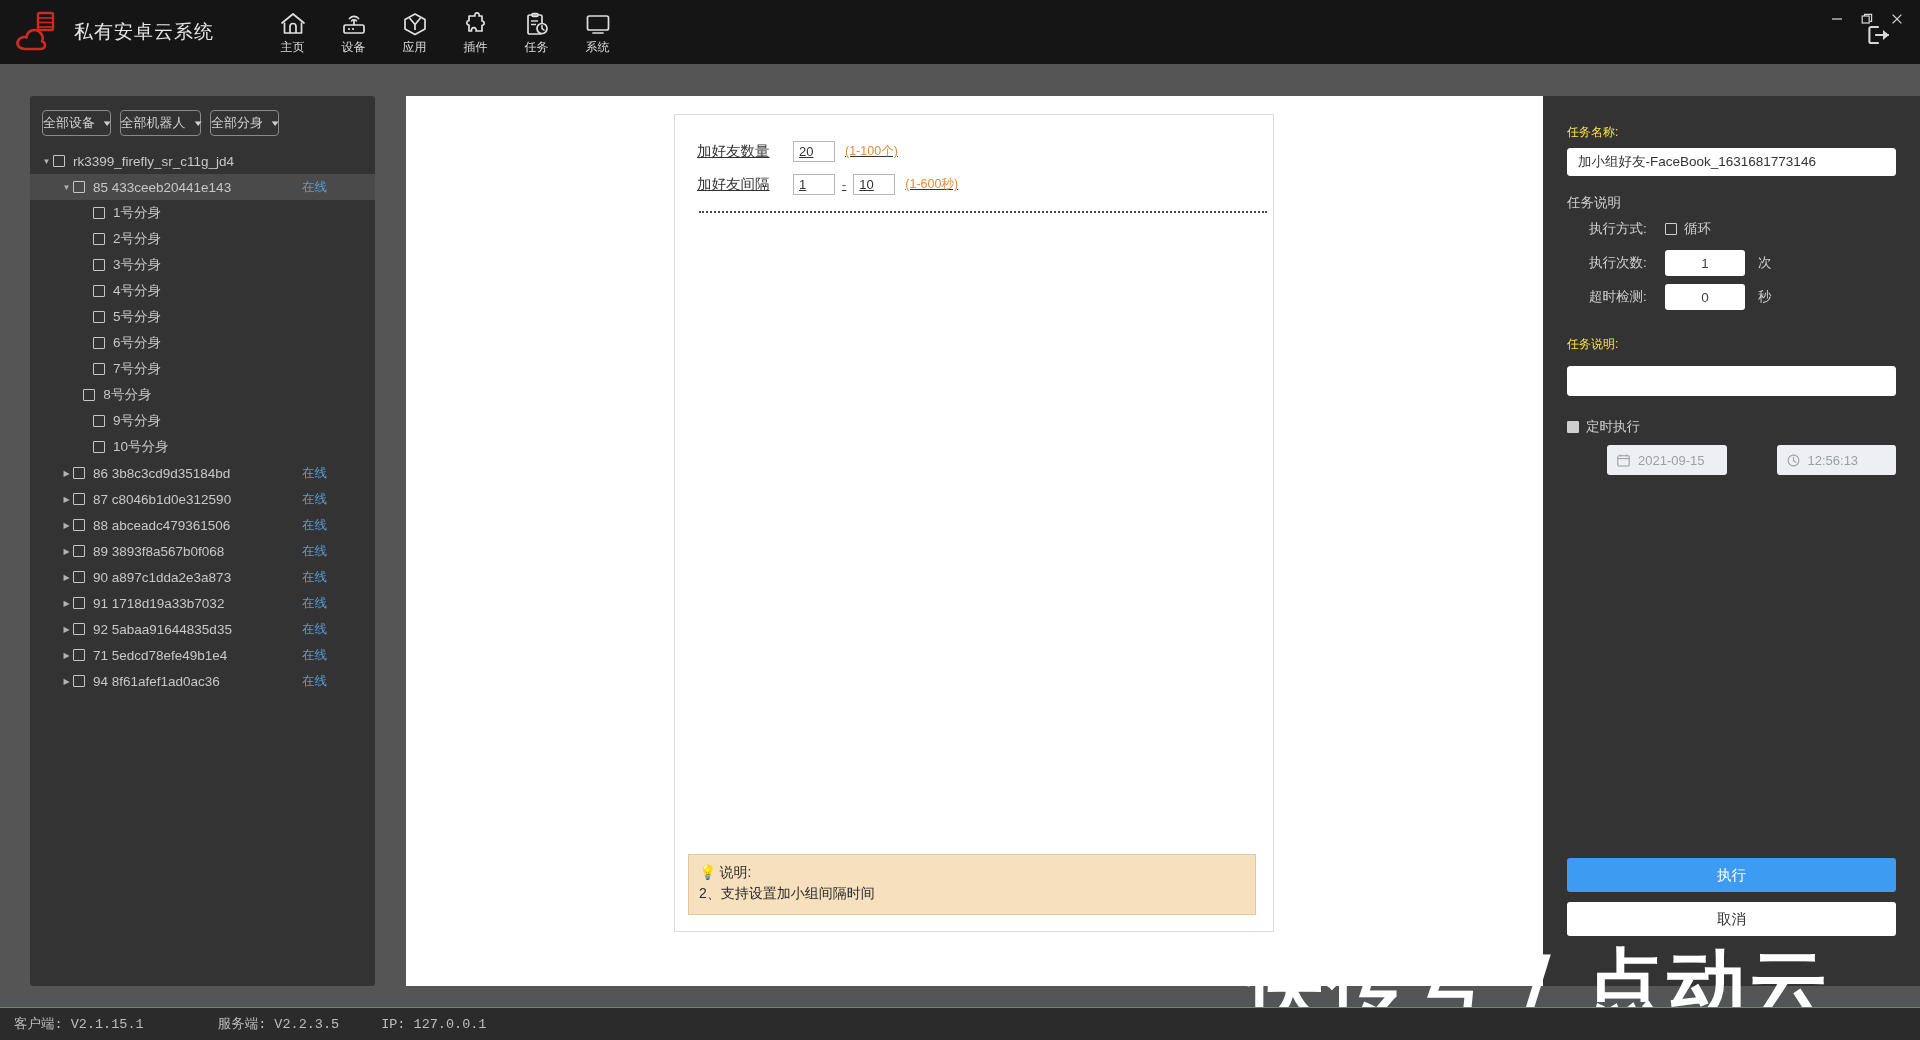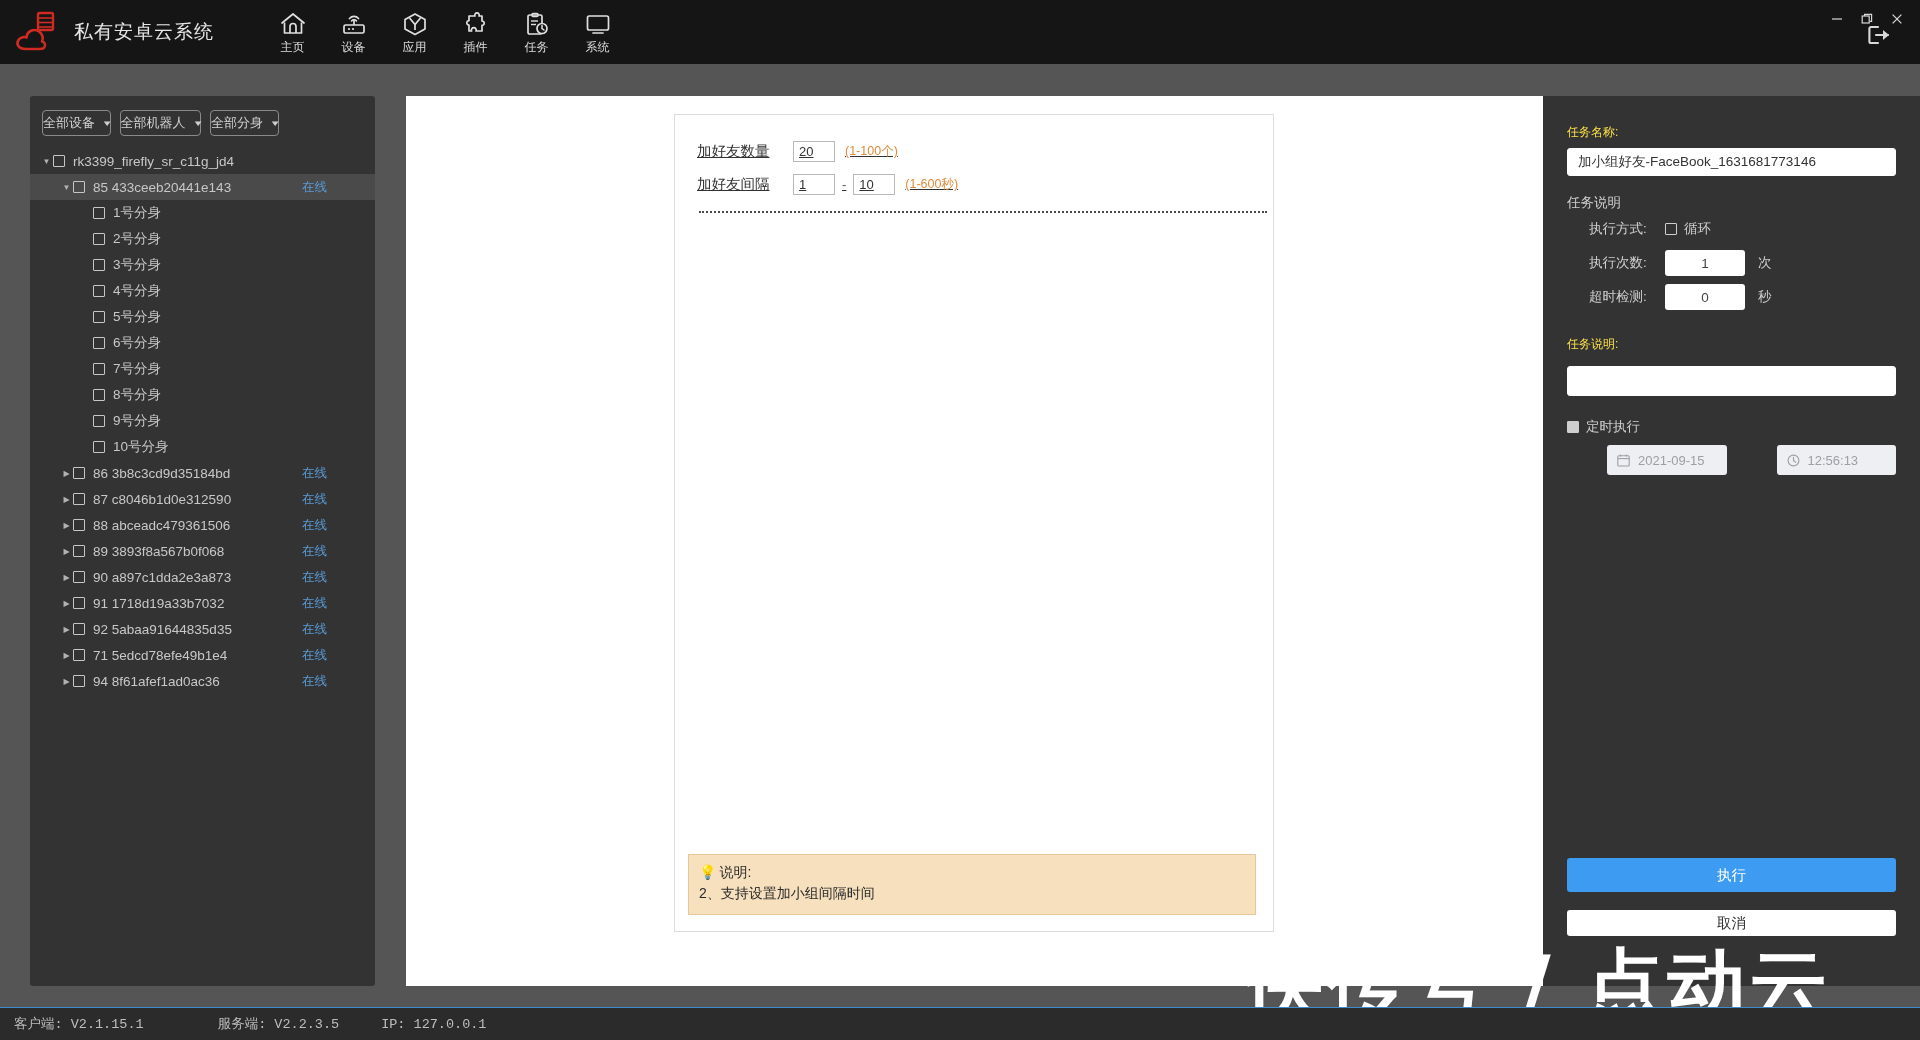--- a/index.html
+++ b/index.html
@@ -119,21 +119,21 @@
     flex:1; height:30px; background:#edeff2; border-radius:3px;
     display:flex; align-items:center; padding:0 10px; gap:8px;
     font-size:13px; color:#9aa0a6;margin-left:40px;
   }
   #btn-exec{
     position:absolute; left:24px; bottom:94px; width:329px; height:34px;
     background:#3d9bf2; color:#fff; border:none; border-radius:3px;
     font-size:14.5px; cursor:pointer; font-family:"Liberation Sans",sans-serif;
   }
   #btn-cancel{
-    position:absolute; left:24px; bottom:50px; width:329px; height:26px;
+    position:absolute; left:24px; bottom:50px; width:329px; height:34px;
     background:#fff; color:#333; border:none; border-radius:3px;
     font-size:14.5px; cursor:pointer; font-family:"Liberation Sans",sans-serif;
   }
 
   
   #watermark{
     position:absolute; left:1245px; top:950px; width:690px; height:70px;
     font-size:78px; color:#ffffff; font-weight:bold; white-space:nowrap;
     line-height:70px; letter-spacing:4px; pointer-events:none;
     font-family:"DejaVu Sans",sans-serif;
@@ -317,21 +317,21 @@
       <div class="trow" style="padding-left: 50px;">
         <span class="arrow"></span>
         <span class="cbx"></span>
         <span class="tlabel">6号分身</span>
       </div>
       <div class="trow" style="padding-left: 50px;">
         <span class="arrow"></span>
         <span class="cbx"></span>
         <span class="tlabel">7号分身</span>
       </div>
-      <div class="trow" style="padding-left: 50px;">
+      <div class="trow" style="padding-left: 40px; font-family: Liberation Mono, monospace;">
         <span class="arrow"></span>
         <span class="cbx"></span>
         <span class="tlabel">8号分身</span>
       </div>
       <div class="trow" style="padding-left: 50px;">
         <span class="arrow"></span>
         <span class="cbx"></span>
         <span class="tlabel">9号分身</span>
       </div>
       <div class="trow" style="padding-left: 50px;">

